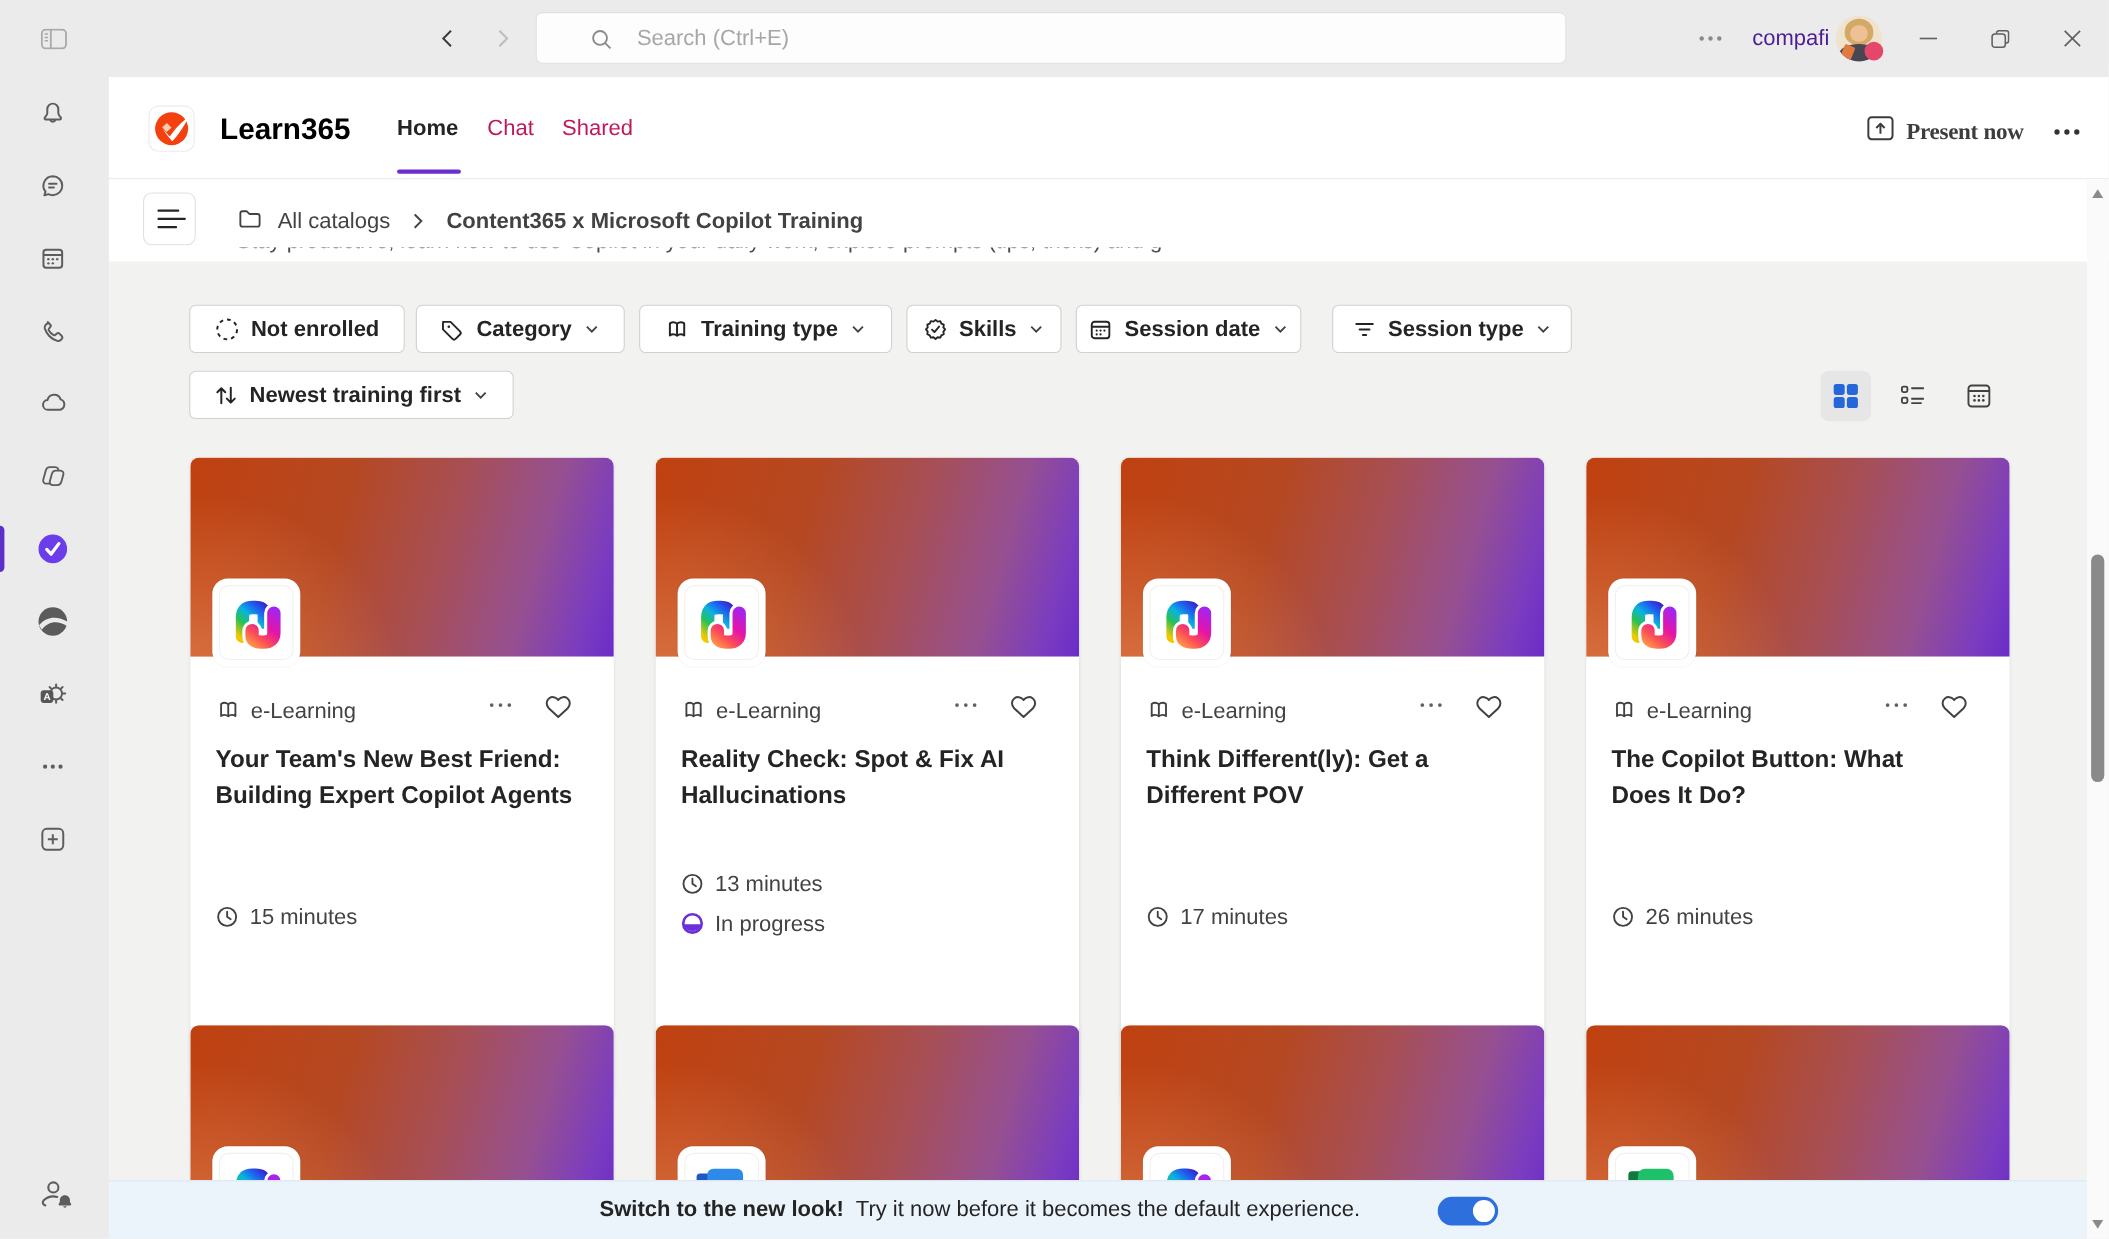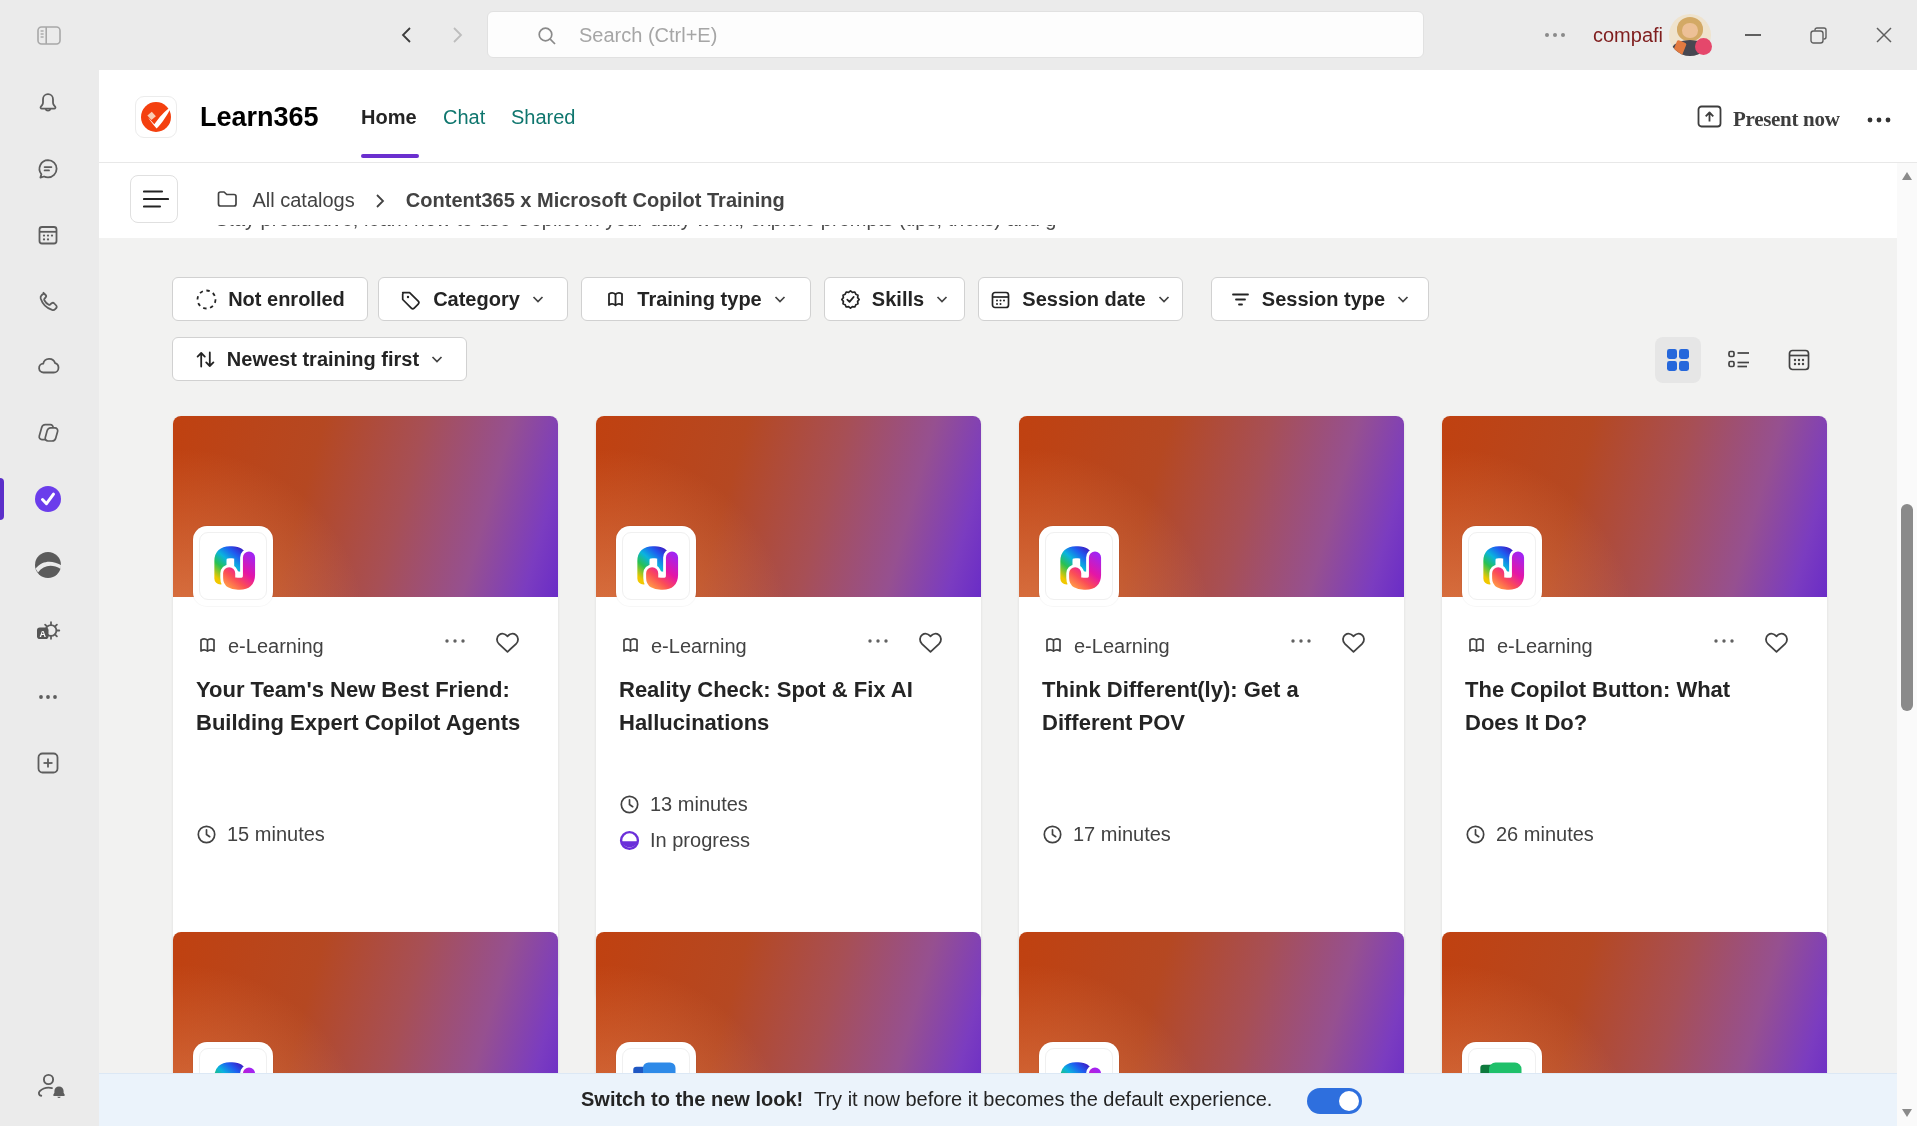--- a/index.html
+++ b/index.html
@@ -16,21 +16,21 @@
 
   
   #rail { position:absolute; top:70px; left:0; width:99px; height:1056px; background:#ebebeb; }
   .railicon { position:absolute; left:34px; width:28px; height:28px; color:#5d5d5d; }
   #railsel { position:absolute; left:0; top:408px; width:4px; height:42px; background:#5b2fc9; border-radius:0 4px 4px 0; }
 
   
   #appheader { position:absolute; top:70px; left:99px; width:1818px; height:93px; background:#ffffff; border-bottom:1px solid #e8e8e8; }
   #applogo { position:absolute; left:36px; top:26px; width:42px; height:42px; border:1px solid #ececec; border-radius:9px; background:#fff; }
   #apptitle { position:absolute; left:101px; top:32px; font-size:27px; font-weight:bold; color:#000; letter-spacing:0px; }
-  .tab { position:absolute; top:36px; font-size:20px; color:#0f766e; }
+  .tab { position:absolute; top:36px; font-size:20px; color:#be185d; }
   .tab.sel { font-weight:bold; color:#242424; }
   #tabline { position:absolute; left:262px; top:84px; width:58px; height:4px; border-radius:2px; background:#6b2fcf; }
   #presentnow { position:absolute; left:1598px; top:34px; height:30px; color:#3d3d3d; }
   #presentnow span { position:absolute; left:36px; top:3px; font-size:21px; font-weight:600; letter-spacing:-0.3px; white-space:nowrap;font-family:Liberation Serif, serif; }
 
   
   #crumbbar { position:absolute; top:163px; left:99px; width:1818px; height:75px; background:#fff; overflow:hidden; }
   #hambtn { position:absolute; left:31px; top:12px; width:48px; height:48px; border:1px solid #e0e0e0; border-radius:8px; background:#fff; }
   #crumb { position:absolute; left:116px; top:24px; height:26px; font-size:20px; color:#424242; white-space:nowrap; }
   #cutline { position:absolute; left:116px; top:62px; width:1600px; height:13px; overflow:hidden; font-size:20px; color:#4a4a4a; }
@@ -59,21 +59,21 @@
   .cdots { position:absolute; left:271px; top:222px; color:#616161; }
   .cheart { position:absolute; left:321px; top:214px; color:#424242; }
   .ctitle { position:absolute; left:23px; top:257px; width:345px; font-size:22px; line-height:33px; font-weight:bold; color:#242424; }
   .cclock { position:absolute; left:23px; top:407px; font-size:20px; color:#424242; }
   .cclock svg { vertical-align:-4px; margin-right:10px; }
   .cprog { position:absolute; left:23px; top:413px; font-size:20px; color:#424242; }
   .cprog svg { vertical-align:-4px; margin-right:10px; }
 
   
   #newlook { position:absolute; left:99px; top:1073px; width:1798px; height:53px; background:#ebf3fb; border-top:1px solid #dce8f5; }
-  #newlook .txt { position:absolute; left:482px; top:14px; font-size:20px; color:#242424; white-space:nowrap; }
+  #newlook .txt { position:absolute; left:446px; top:14px; font-size:20px; color:#242424; white-space:nowrap; }
   #toggle { position:absolute; left:1208px; top:14px; width:55px; height:26px; background:#2e6fde; border-radius:13px; }
   #toggle .knob { position:absolute; right:3px; top:3px; width:20px; height:20px; background:#fff; border-radius:50%; }
 
   
   #sbar { position:absolute; left:1897px; top:163px; width:20px; height:963px; background:#fafafa; }
   #sthumb { position:absolute; left:4px; top:341px; width:12px; height:207px; background:#8a8a8a; border-radius:6px; }
 </style>
 </head>
 <body>
 <div id="root">
@@ -97,21 +97,21 @@
           <circle cx="9.5" cy="9.5" r="6.3"></circle>
           <line x1="14.2" y1="14.2" x2="19" y2="19"></line>
         </svg>
       <span class="ph">Search (Ctrl+E)</span>
     </div>
     <svg class="abs" style="left:1543px;top:31px" width="24" height="8" viewBox="0 0 24 8" fill="#8a8a8a">
         <circle cx="4" cy="4" r="2"></circle>
         <circle cx="12" cy="4" r="2"></circle>
         <circle cx="20" cy="4" r="2"></circle>
       </svg>
-    <div class="abs" style="left:1593px;top:24px;font-size:20px;color:#7f1d1d;">compafi</div>
+    <div class="abs" style="left:1593px;top:24px;font-size:20px;color:#4c1d95;">compafi</div>
 
     <div class="abs" style="left:1669px;top:14px;width:42px;height:42px;border-radius:50%;background:#efe3cd;overflow:hidden;">
       <div class="abs" style="left:8px;top:3px;width:26px;height:24px;border-radius:50% 50% 46% 46%;background:#d3a965;"></div>
       <div class="abs" style="left:13px;top:9px;width:16px;height:15px;border-radius:48%;background:#edc096;"></div>
       <div class="abs" style="left:3px;top:26px;width:36px;height:18px;border-radius:50% 50% 0 0;background:#474751;"></div>
       <div class="abs" style="left:5px;top:27px;width:10px;height:17px;background:#e27a40;transform:rotate(22deg);border-radius:2px;"></div>
     </div>
     <div class="abs" style="left:1695px;top:38px;width:17px;height:17px;border-radius:50%;background:#e5476b;"></div>
     <svg class="abs" style="left:1745px;top:34px" width="16" height="2" viewBox="0 0 16 2">
         <rect width="16" height="2" fill="#5f5f5f"></rect>

